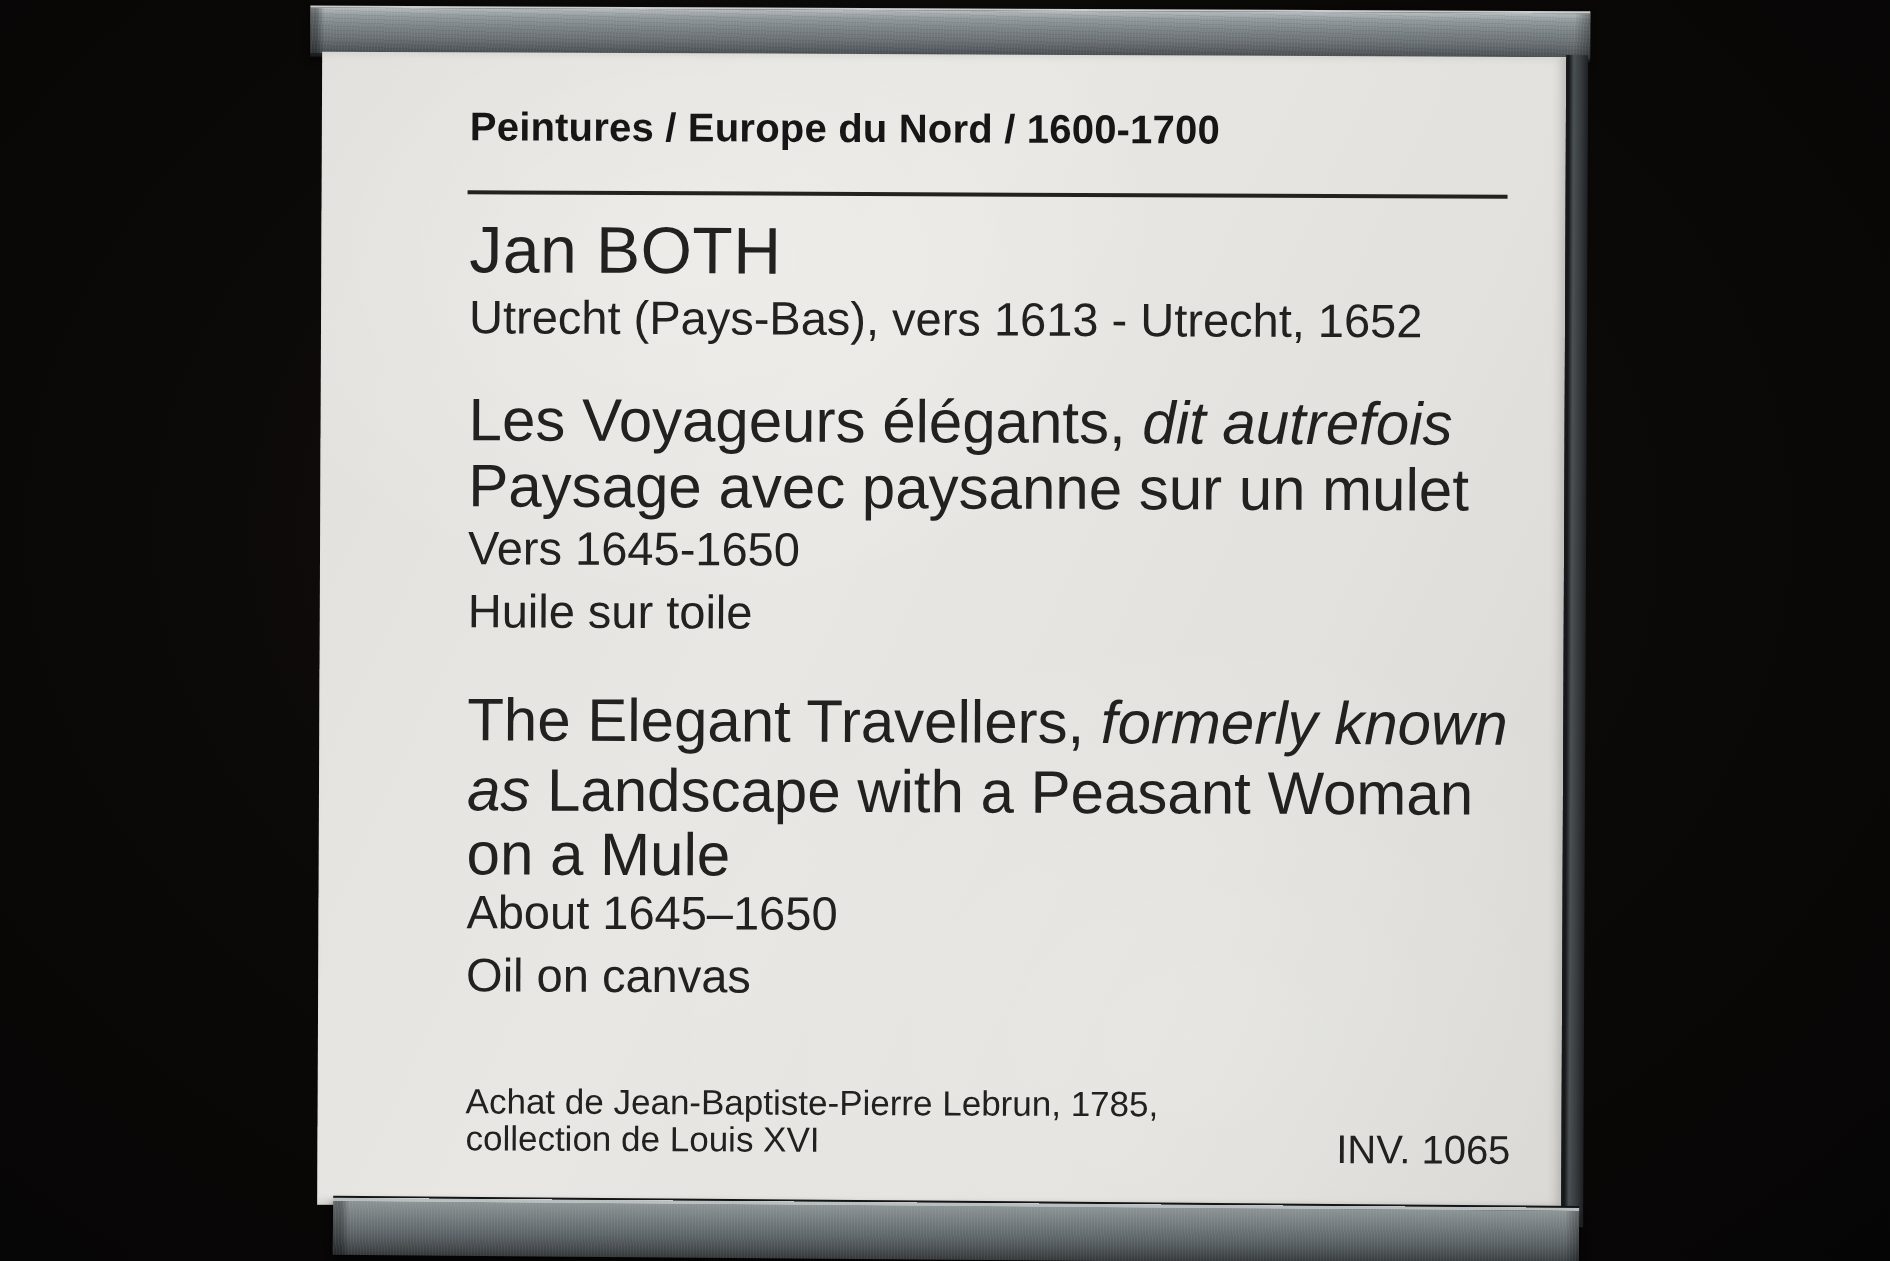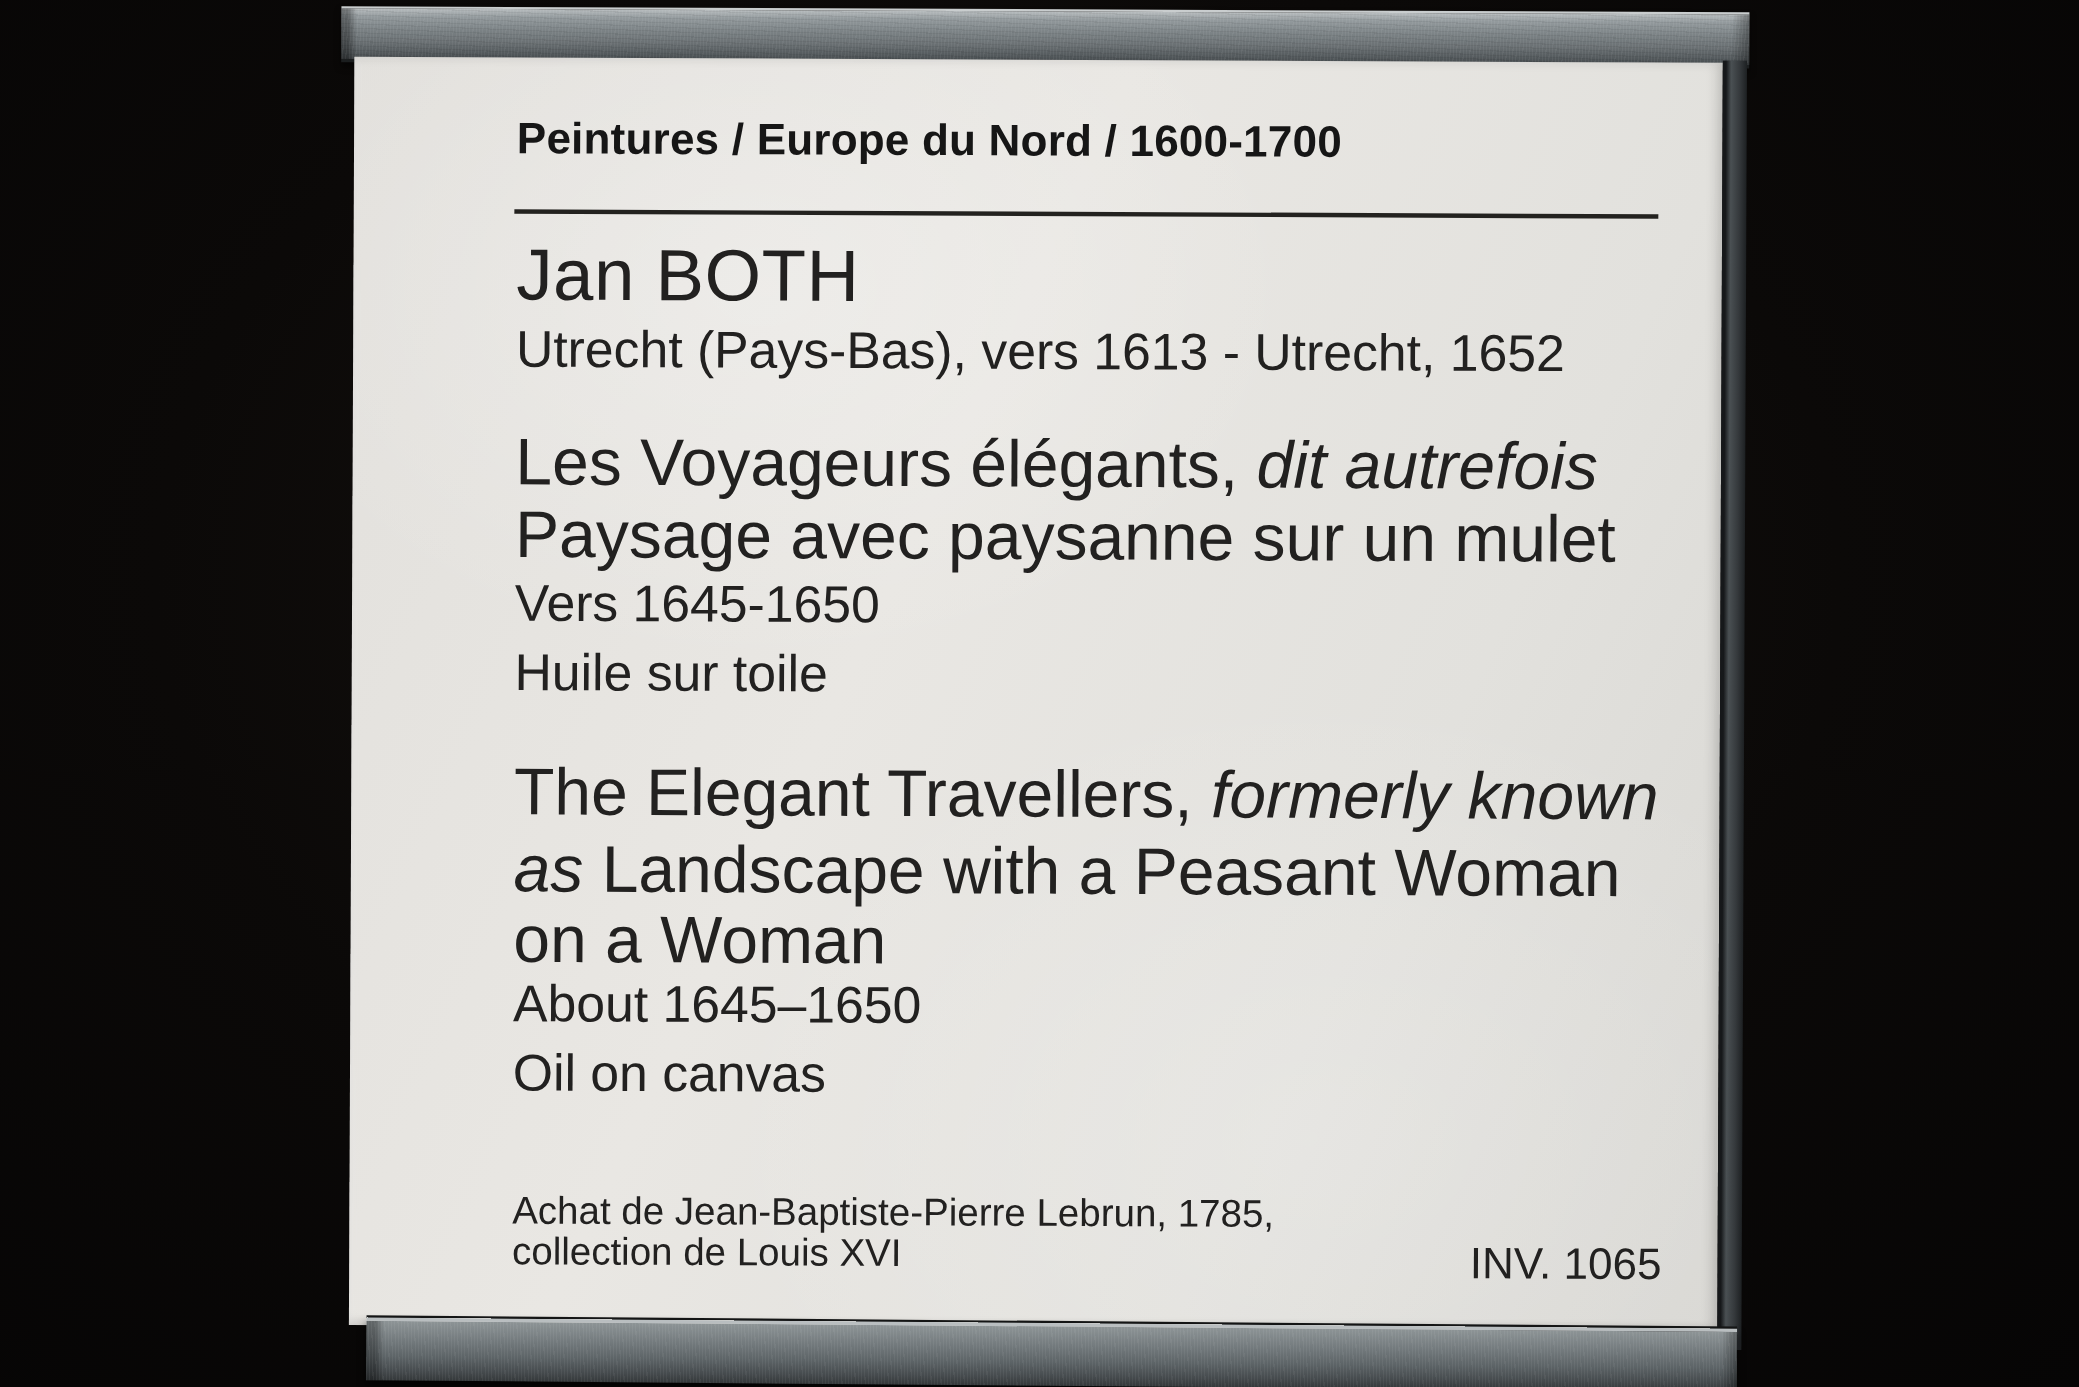--- a/index.html
+++ b/index.html
@@ -76,21 +76,21 @@
     <div class="line t-fr2">Paysage avec paysanne sur un mulet</div>
 
     <div class="line v-fr">Vers 1645-1650</div>
 
     <div class="line m-fr">Huile sur toile</div>
 
     <div class="line t-en1"><span>The Elegant Travellers, </span><span class="it">formerly known</span></div>
 
     <div class="line t-en2"><span class="it">as</span><span> Landscape with a Peasant Woman</span></div>
 
-    <div class="line t-en3">on a Woman</div>
+    <div class="line t-en3">on a Mule</div>
 
     <div class="line v-en">About 1645–1650</div>
 
     <div class="line m-en">Oil on canvas</div>
 
     <div class="line prov1">Achat de Jean-Baptiste-Pierre Lebrun, 1785,</div>
 
     <div class="line prov2">collection de Louis XVI</div>
 
     <div class="line inv">INV. 1065</div>

